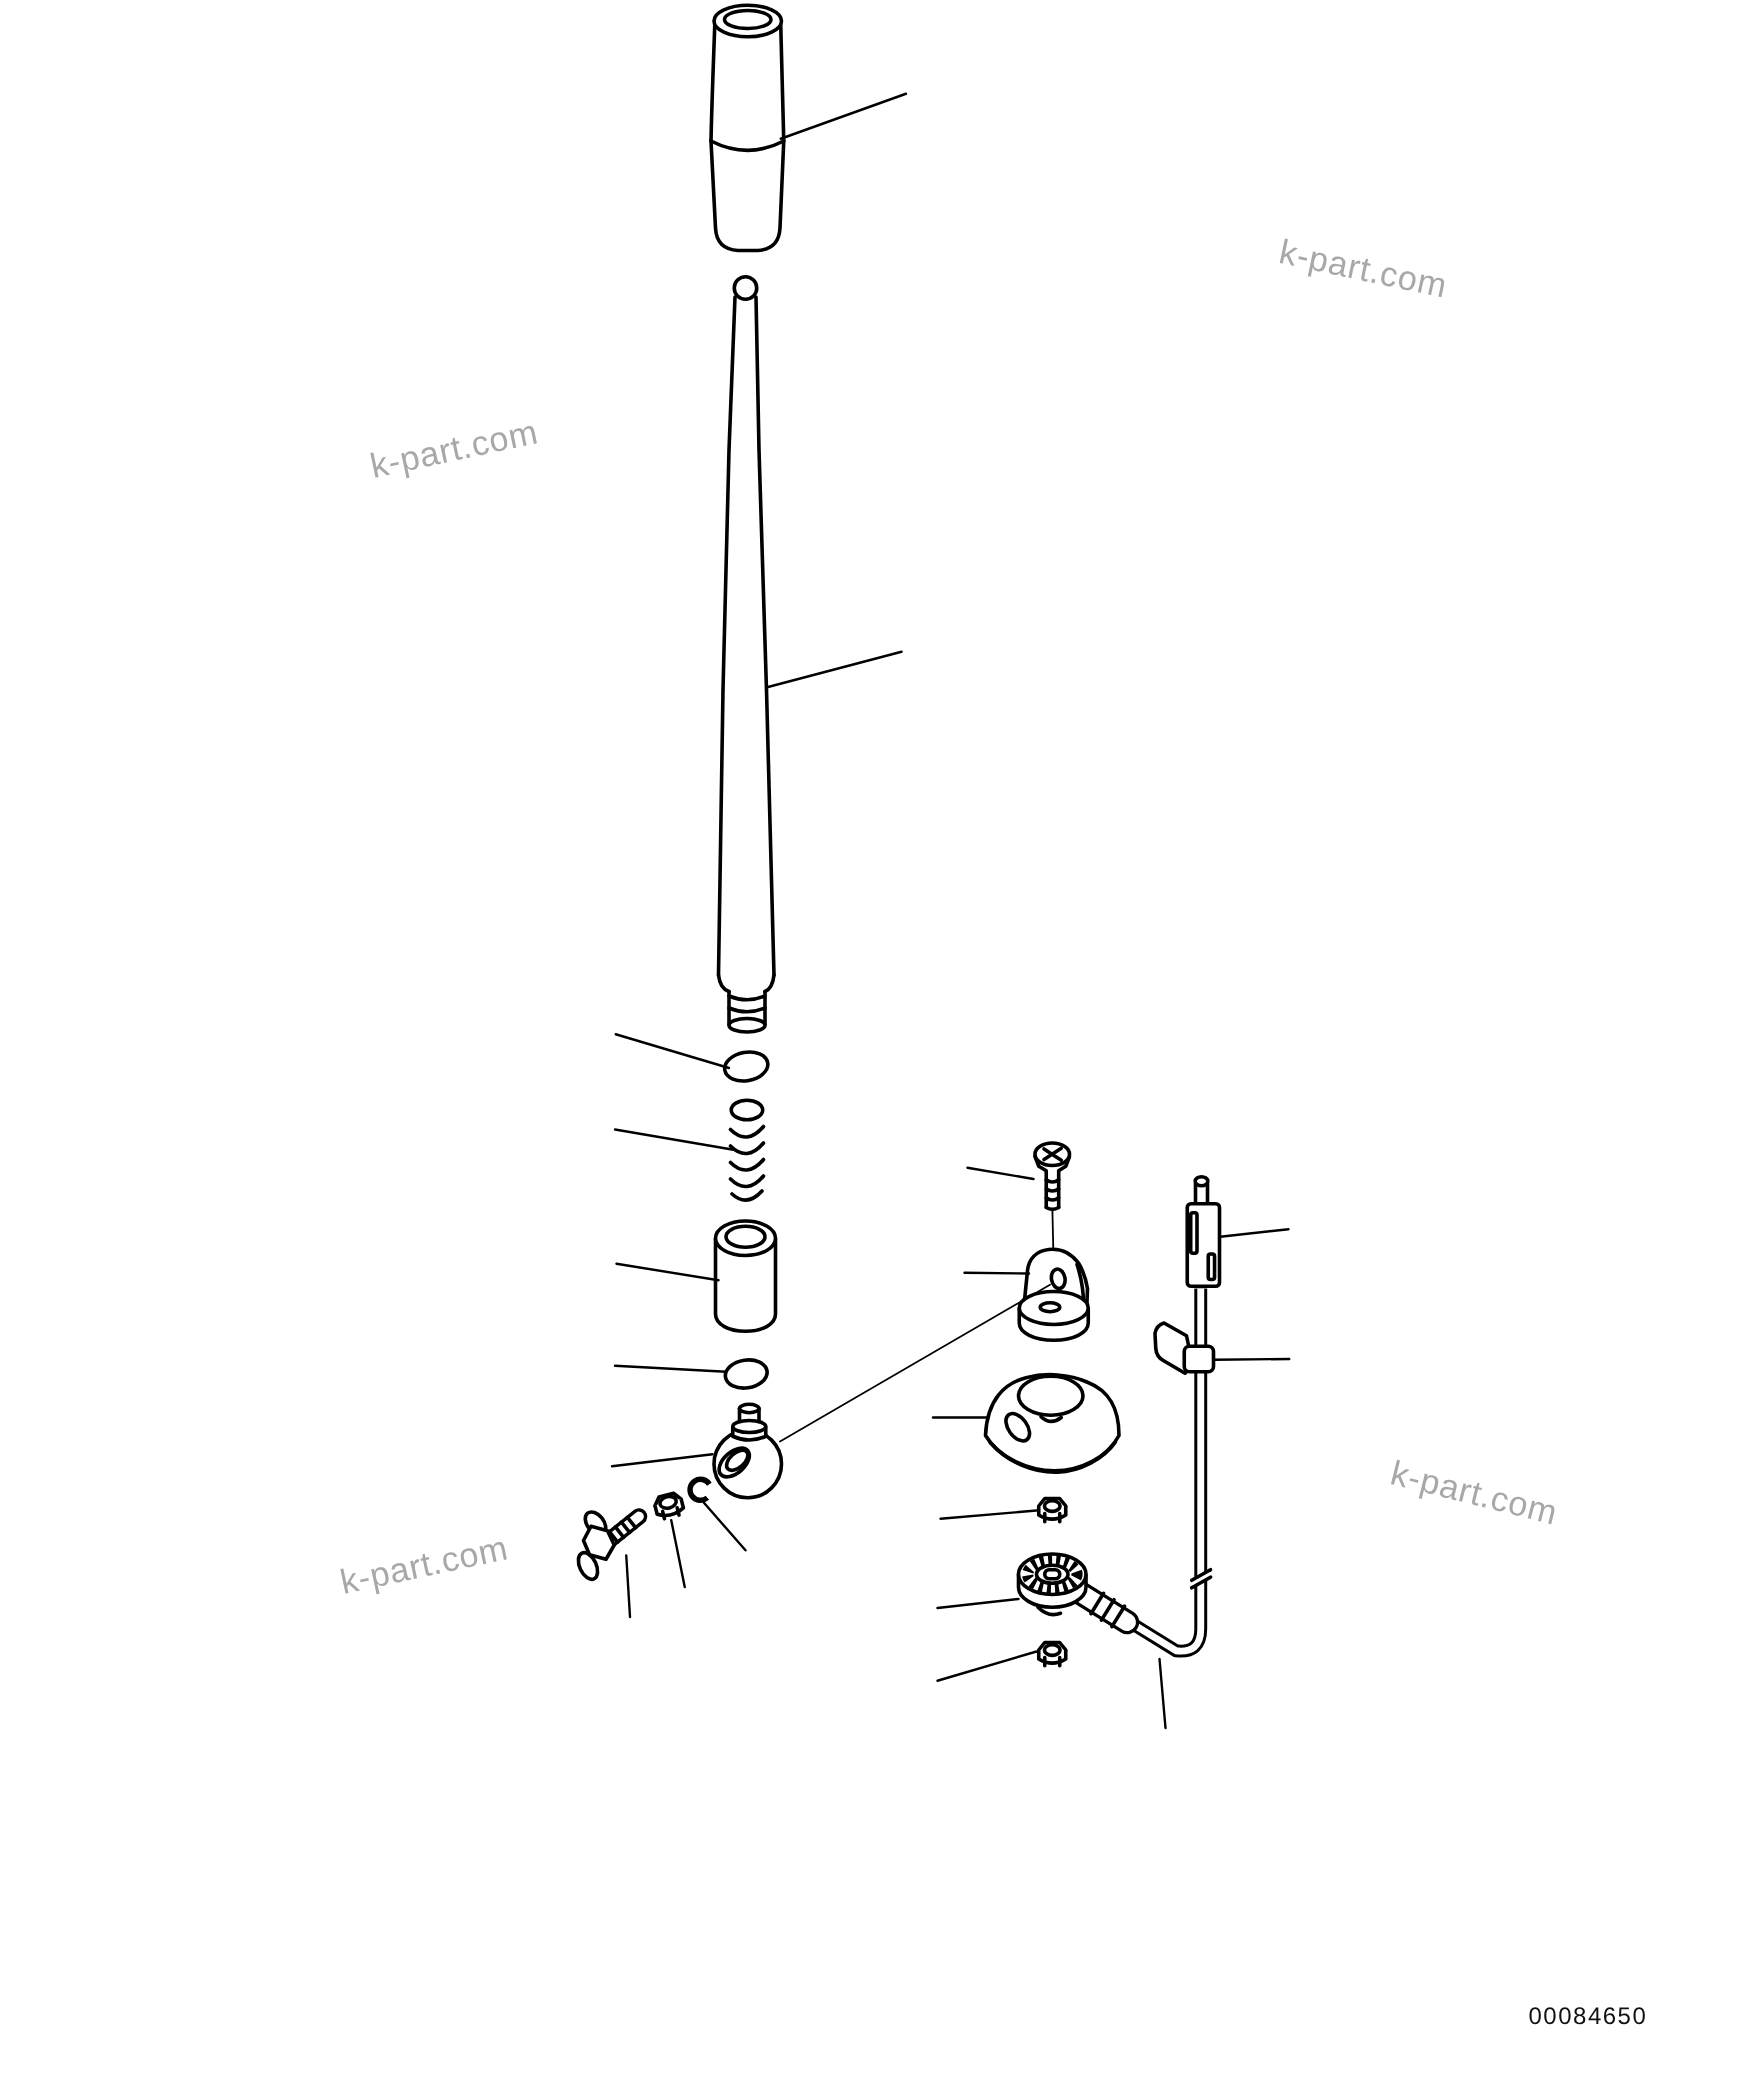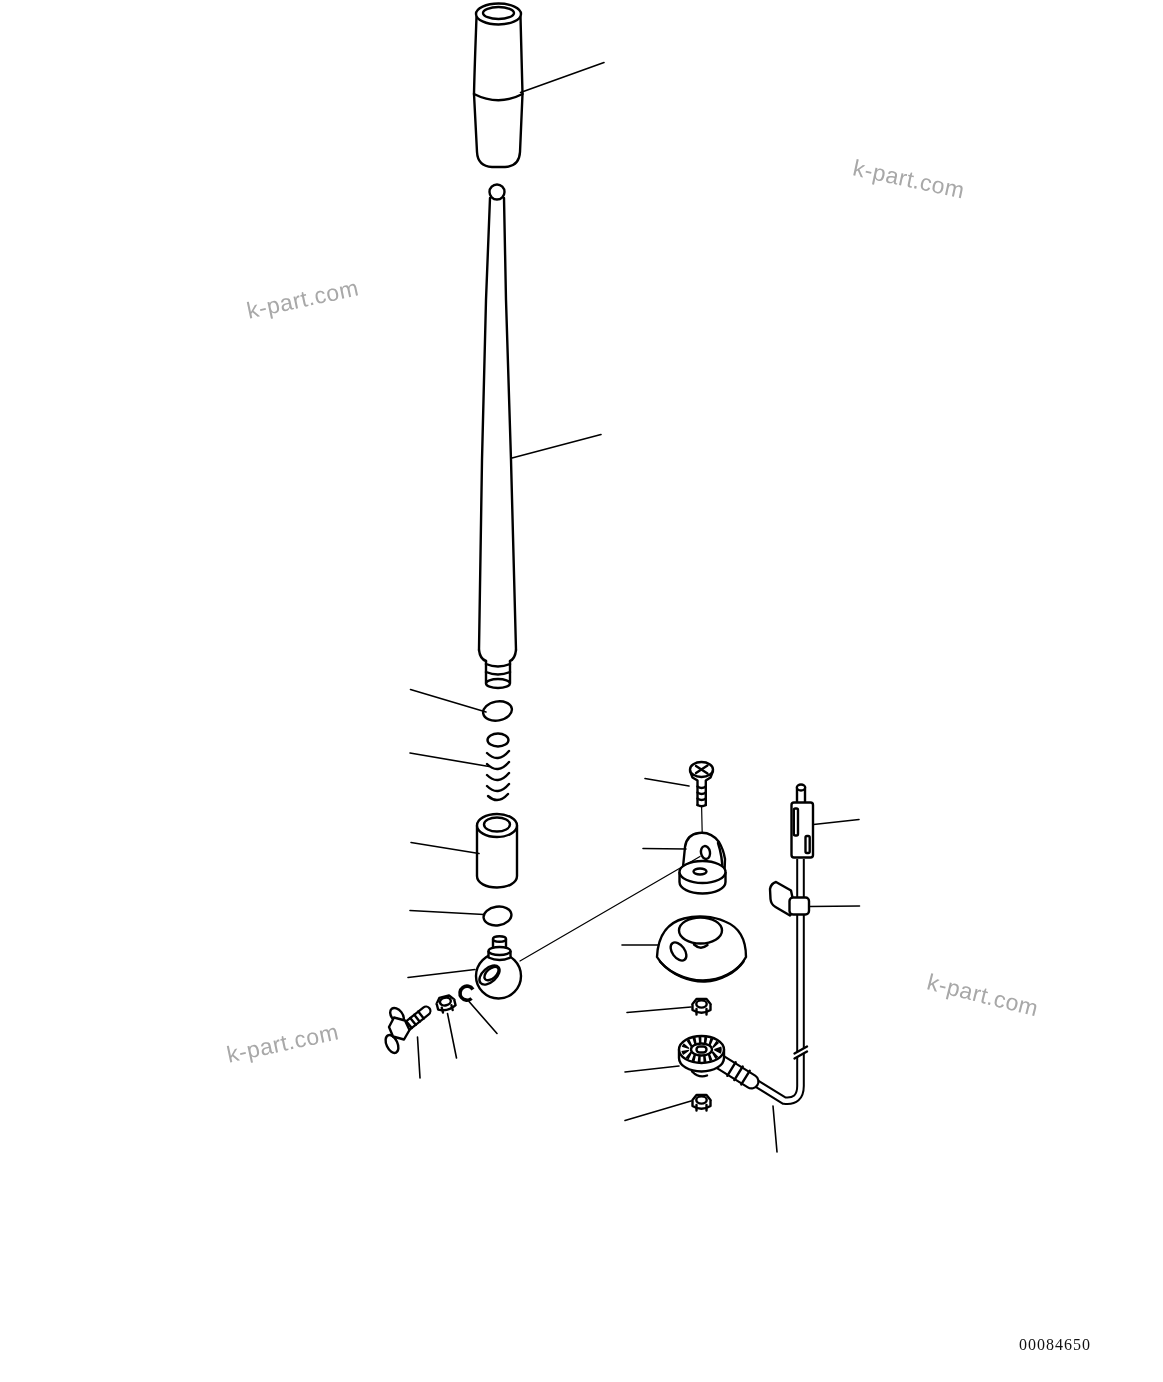--- a/index.html
+++ b/index.html
@@ -6,21 +6,21 @@
   .canvas{position:relative;width:1163px;height:1382px;background:#ffffff;overflow:hidden;
           font-family:"Liberation Sans",sans-serif;}
   .diagram-svg{position:absolute;left:0;top:0;width:1163px;height:1382px;}
   .wm{position:absolute;color:#a8a8a8;font-size:23px;letter-spacing:.5px;white-space:nowrap;
       font-family:"Liberation Sans",sans-serif;user-select:none;}
   .wm1{left:852px;top:166px;transform:rotate(12deg);}
   .wm2{left:246px;top:286px;transform:rotate(-12deg);}
   .wm3{left:926px;top:982px;transform:rotate(14deg);}
   .wm4{left:226px;top:1030px;transform:rotate(-12deg);}
   .drawing-number{position:absolute;left:1019px;top:1336px;color:#111111;font-size:16px;
-      letter-spacing:1px;font-family:Liberation Serif, serif;}
+      letter-spacing:1px;font-family:Liberation Sans, sans-serif;}
   
   .ln{stroke:#000;fill:none;stroke-width:2.4;stroke-linecap:round;stroke-linejoin:round;}
   .lnf{stroke:#000;fill:#fff;stroke-width:2.4;stroke-linejoin:round;}
   .thin{stroke:#000;fill:none;stroke-width:1.6;stroke-linecap:round;}
   .hair{stroke:#000;fill:none;stroke-width:1.2;stroke-linecap:round;}
 </style>
 </head>
 <body>
 
 <div class="canvas">

